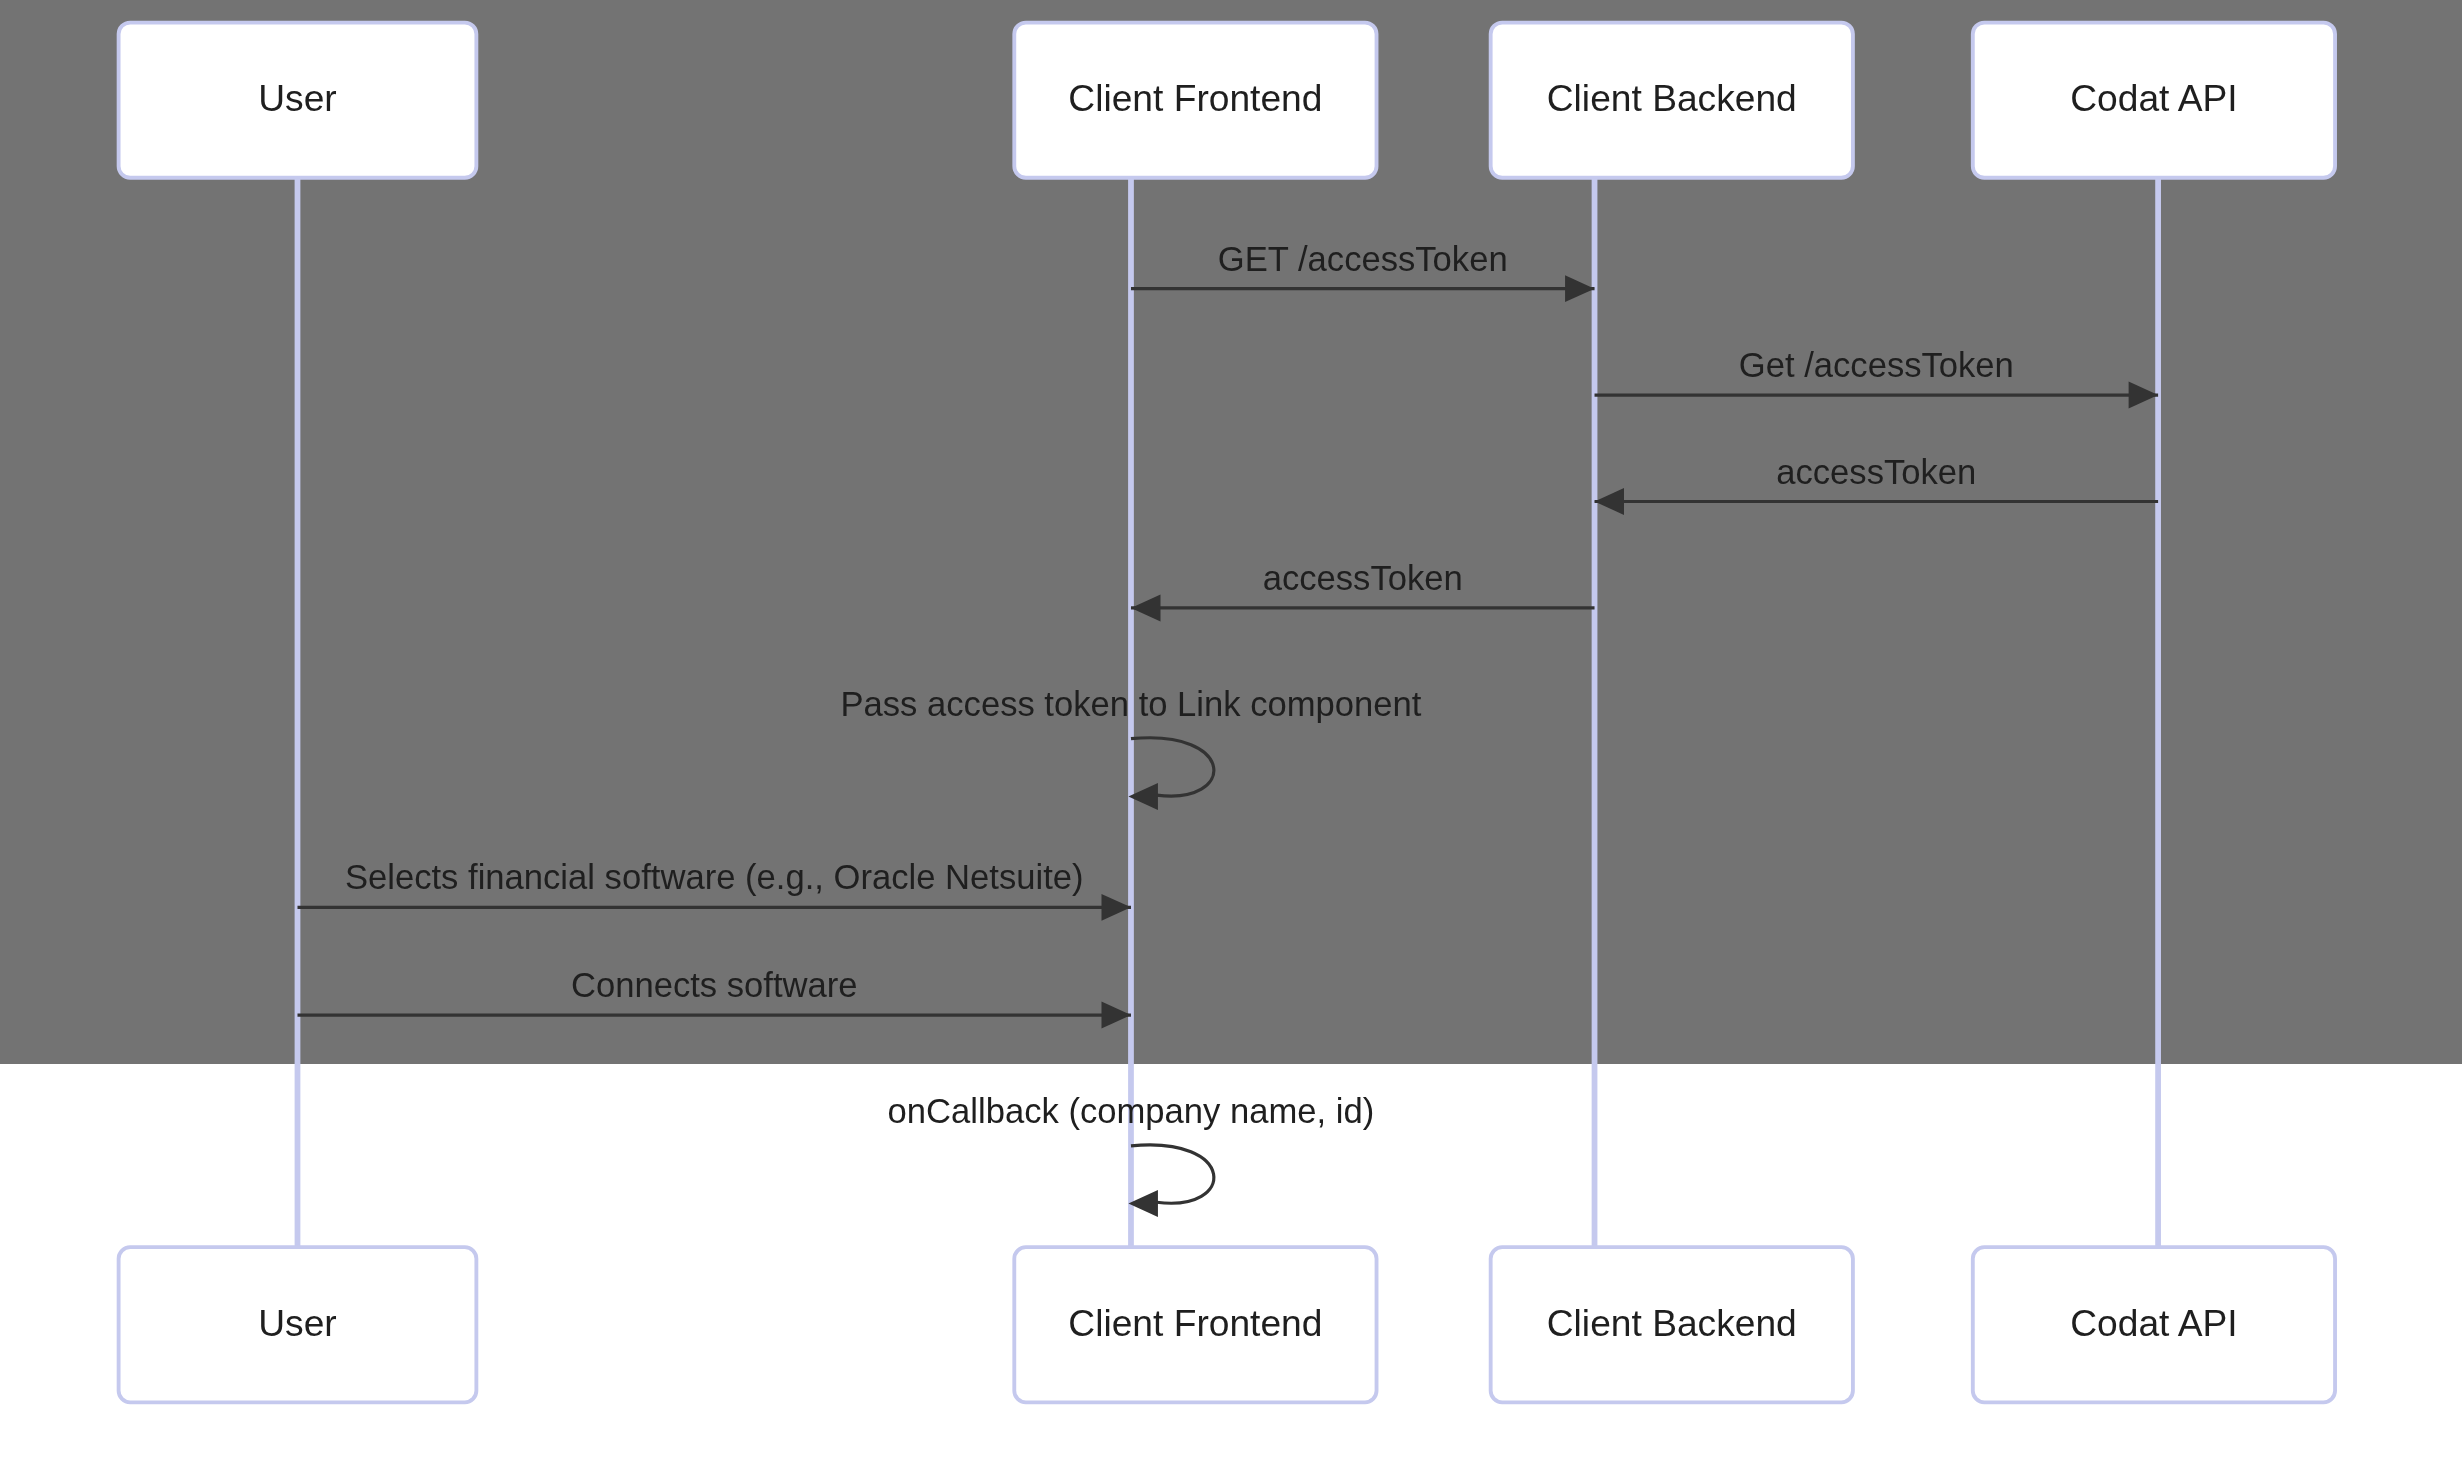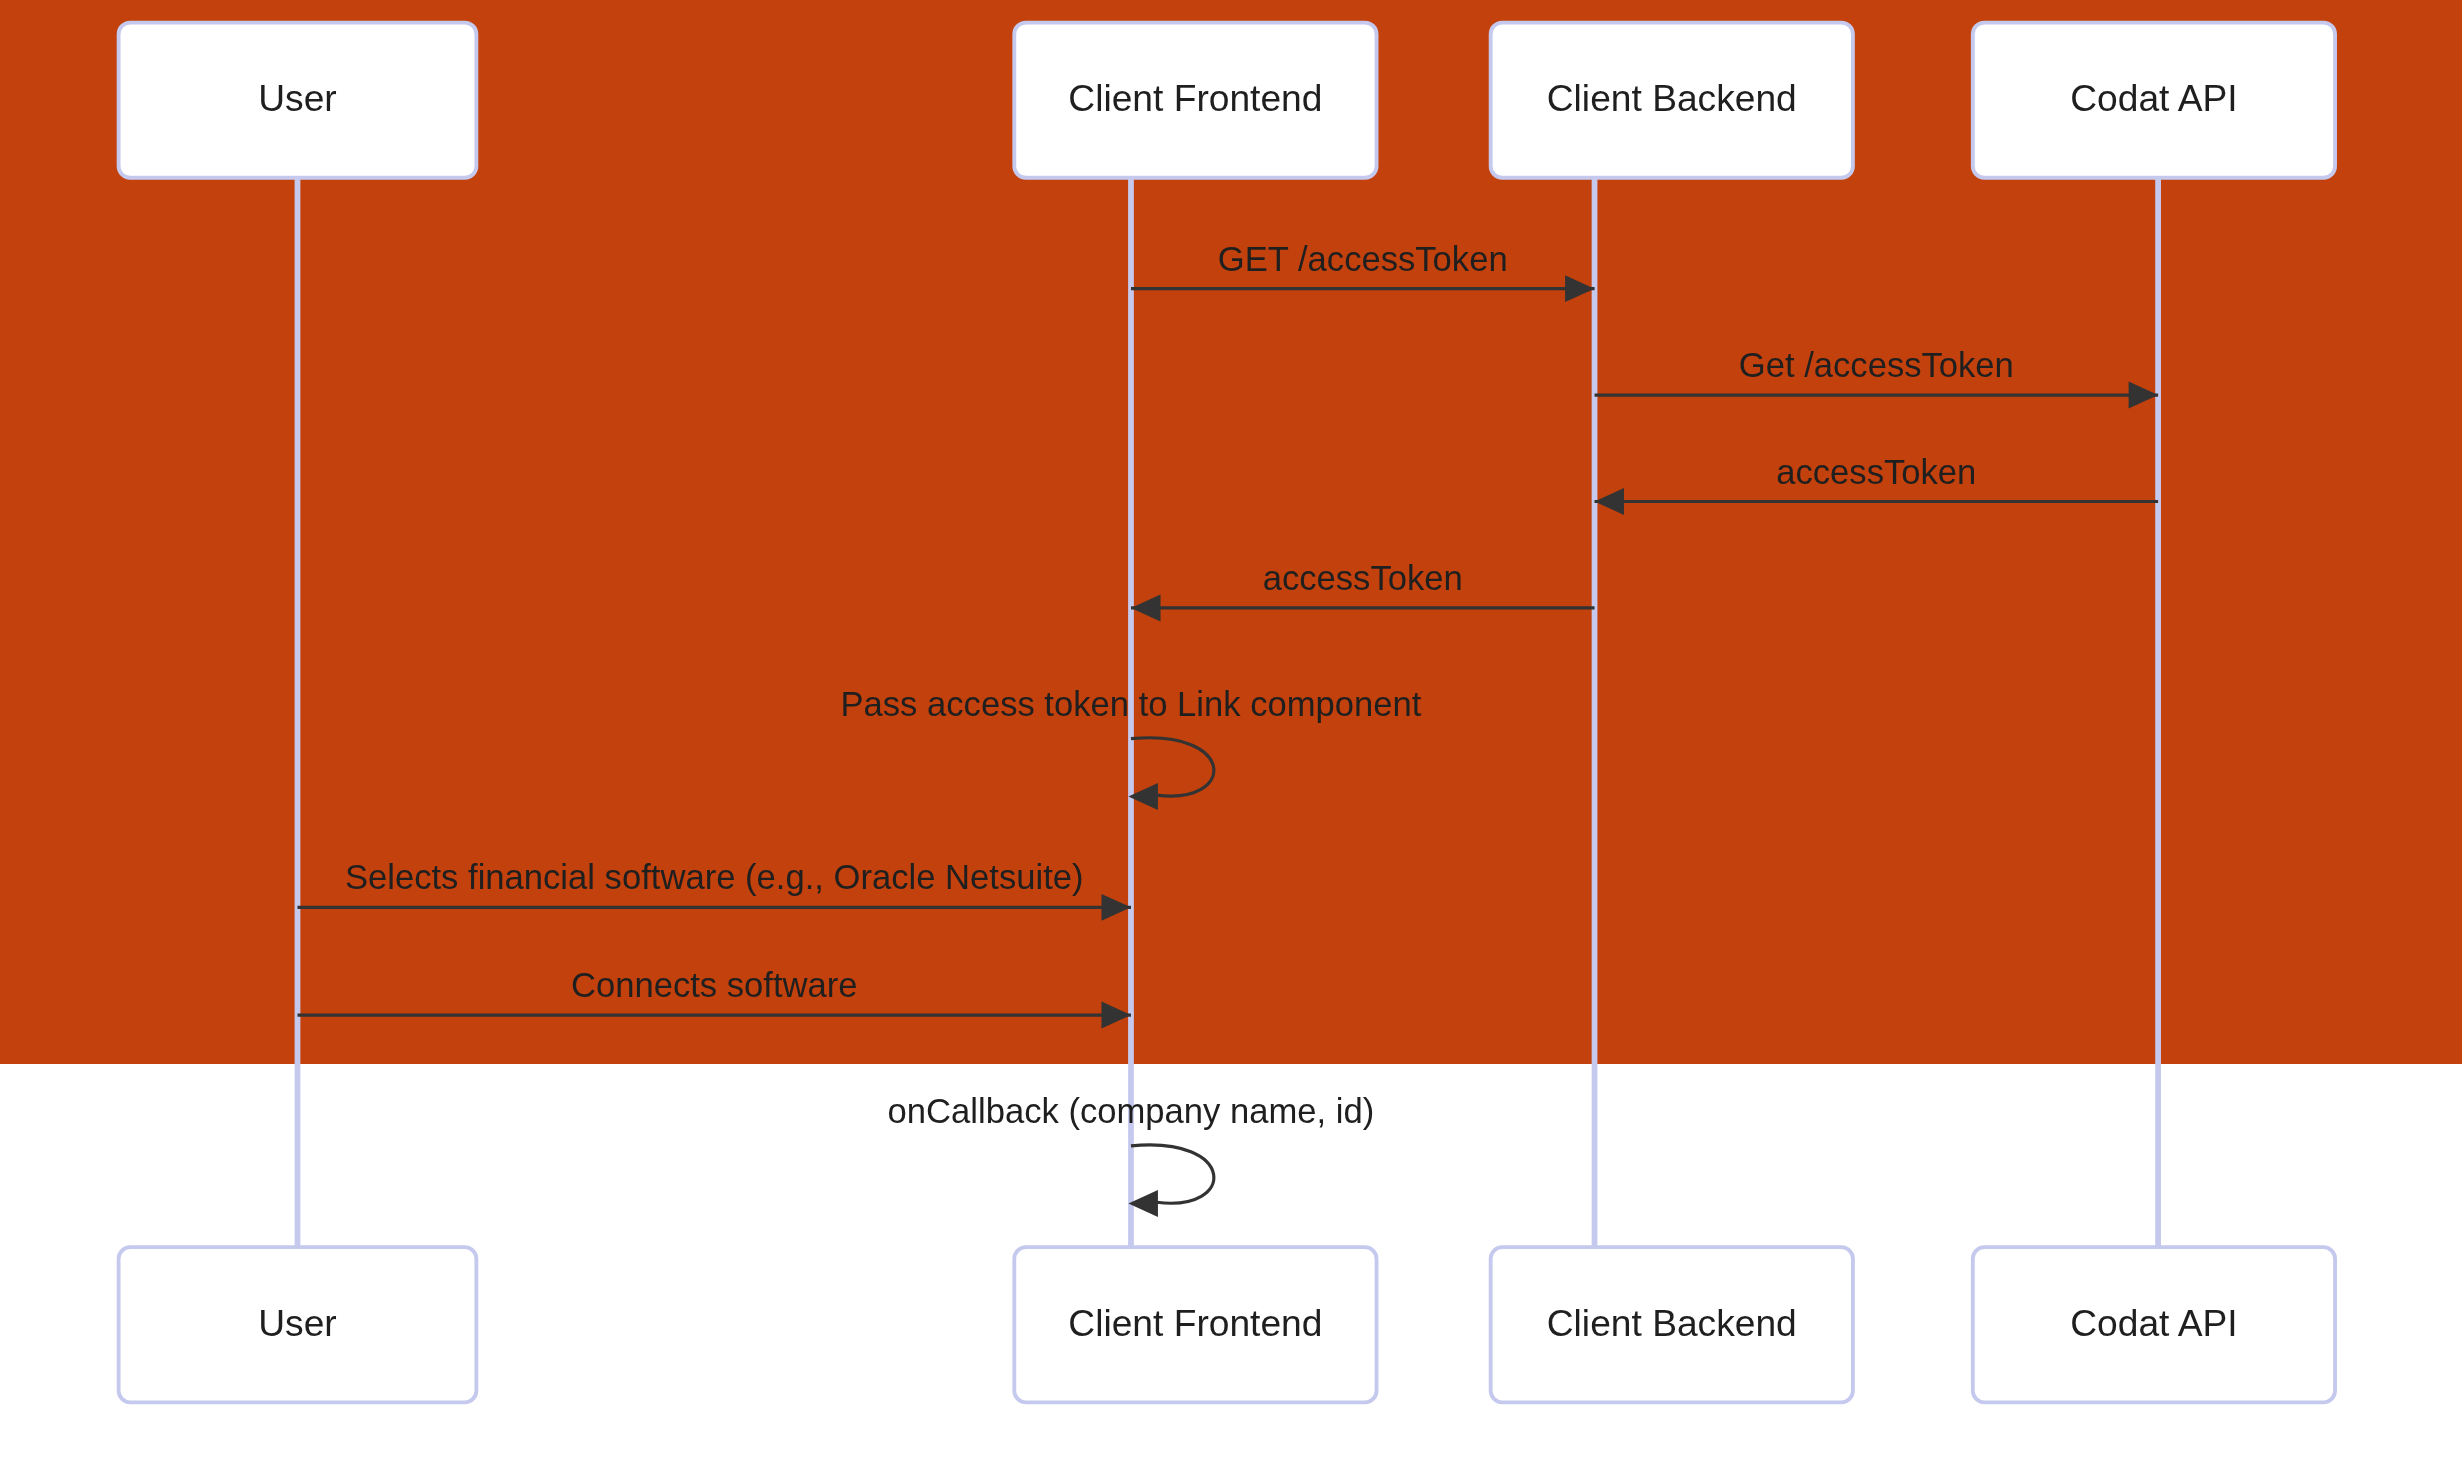--- a/index.html
+++ b/index.html
@@ -10,21 +10,21 @@
   body {
     width: 2462px;
     height: 1480px;
     font-family: "Liberation Sans", sans-serif;
     overflow: hidden;
   }
   #diagram {
     position: relative;
     width: 2462px;
     height: 1064px;
-    background: #c2410c;
+    background: #737373;
   }
   #diagram svg {
     position: absolute;
     top: 0;
     left: 0;
     width: 2462px;
     height: 1480px;
   }
   .actor-box {
     fill: #ffffff;

